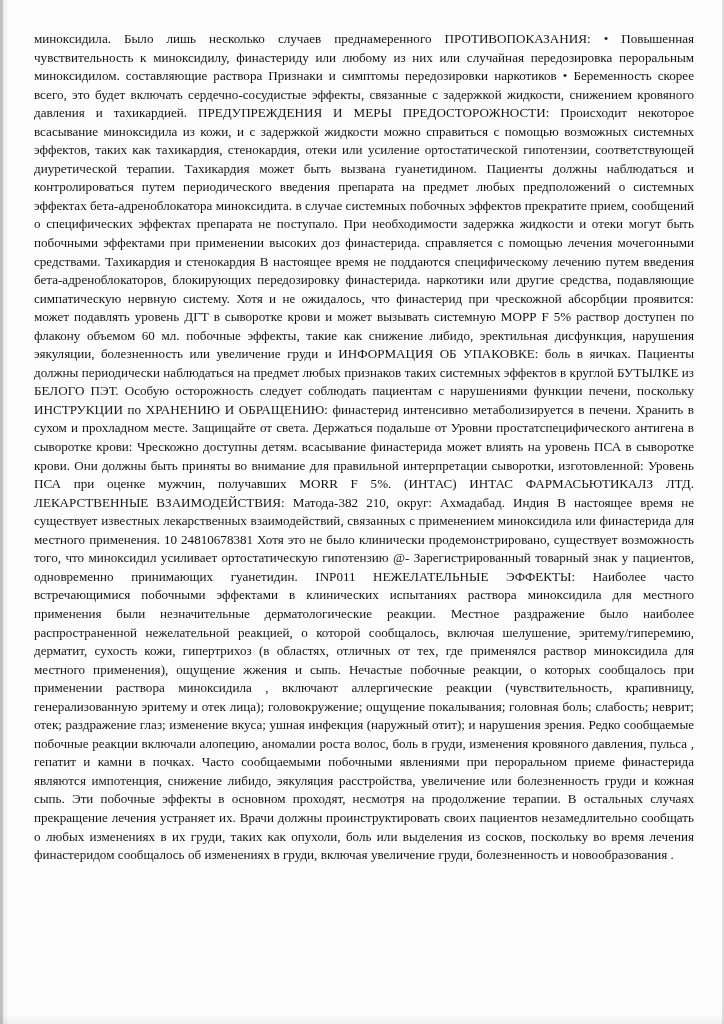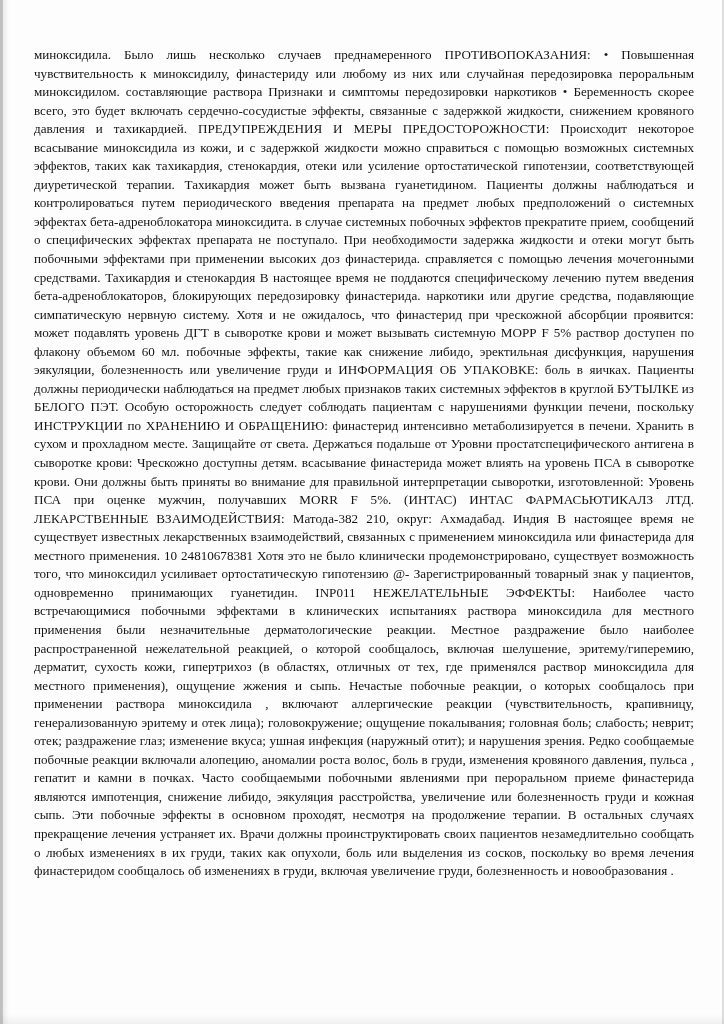--- a/index.html
+++ b/index.html
@@ -30,21 +30,20 @@
     border-left: 3px solid #cfcfcf;
     border-right: 2px solid #dddddd;
     box-sizing: border-box;
     pointer-events: none;
   }
   .doc-body {
     position: absolute;
     left: 34px;
     top: 30px;
     width: 660px;
-    margin-top: 16px;
   }
   .para {
     margin: 0 0 0 0;
     font-size: 13.1px;
     line-height: 18.55px;
     text-align: justify;
     text-justify: inter-word;
     word-spacing: 0.1px;
     color: #141414;
     hyphens: none;

